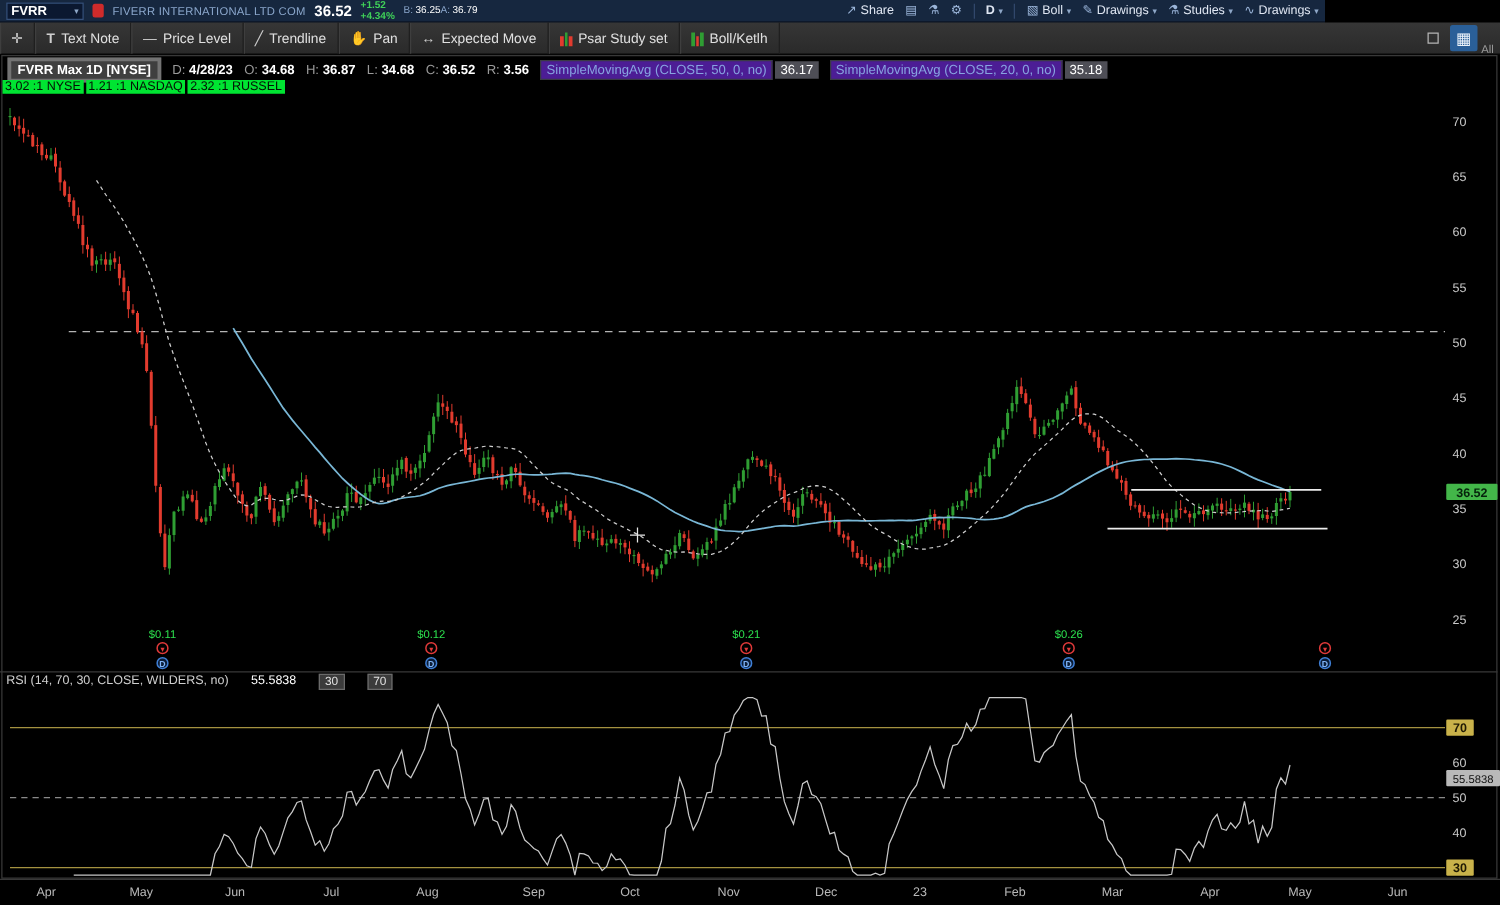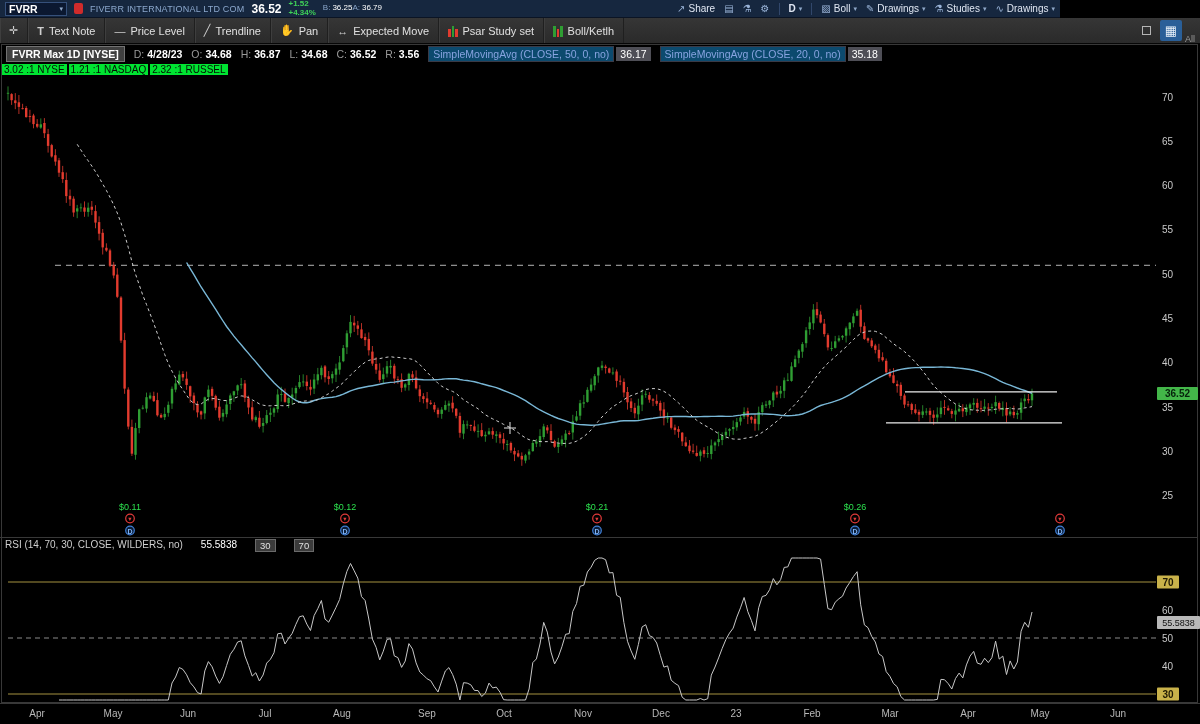--- a/index.html
+++ b/index.html
@@ -42,24 +42,24 @@
     font-size:13px;cursor:pointer;margin:2px 1px;border-radius:2px}
   .sq-btn .sq{width:9px;height:9px;border:1px solid #b5b5b5;display:inline-block}
   .sq-btn.active{background:#2a5f98;color:#eaf2fa}
   .all-lbl{color:#9a9a9a;font-size:9px;align-self:center;margin:16px 5px 0 2px;cursor:pointer}
 
   
   #chart-root{position:absolute;top:44px;left:0;width:1200px;height:680px;background:#000}
   #chart-svg{position:absolute;top:0;left:0}
   .ohlc-bar{position:absolute;top:2px;left:6px;display:flex;align-items:center;gap:9px;
     font-size:10.5px;z-index:5;white-space:nowrap}
-  .title-chip{background:#3f3f3f;color:#fff;font-weight:bold;padding:1px 5px;border:1px solid #737373}
+  .title-chip{background:#3f3f3f;color:#fff;font-weight:bold;padding:1px 5px;border:3px solid #737373}
   .fld i{font-style:normal;color:#9a9a9a;margin-right:3px}
   .fld b{color:#fff;font-weight:bold}
-  .sma-lbl{background:#0c4a6e;color:#87a3e0;padding:1px 4px;border:1px solid #3a3a46;cursor:pointer}
+  .sma-lbl{background:#4c1d95;color:#87a3e0;padding:1px 4px;border:1px solid #3a3a46;cursor:pointer}
   .sma-val{background:#4e4e56;color:#fff;padding:1px 4px;margin-left:-7px}
   .ratio-row{position:absolute;top:20px;left:2px;display:flex;gap:2px;z-index:5}
   .ratio-chip{background:#00e432;color:#041104;font-weight:normal;font-size:10px;padding:0 2px}
   .rsi-header{position:absolute;top:495px;left:5px;display:flex;align-items:flex-start;gap:18px;
     font-size:10px;z-index:5}
   .rsi-lbl{color:#cfcfcf}
   .rsi-val{color:#fff}
   .rsi-chip{background:#3b3b3b;border:1px solid #6a6a6a;color:#e0e0e0;padding:0 4px;font-size:9.5px;cursor:pointer}
 </style>
 </head>

